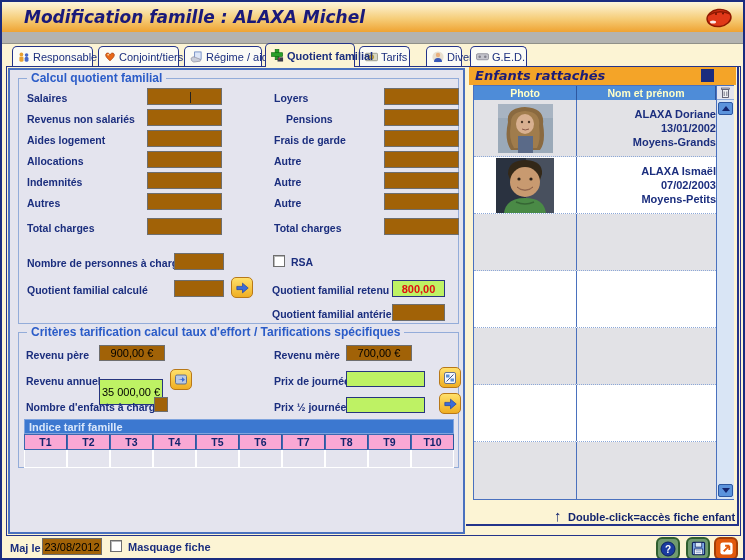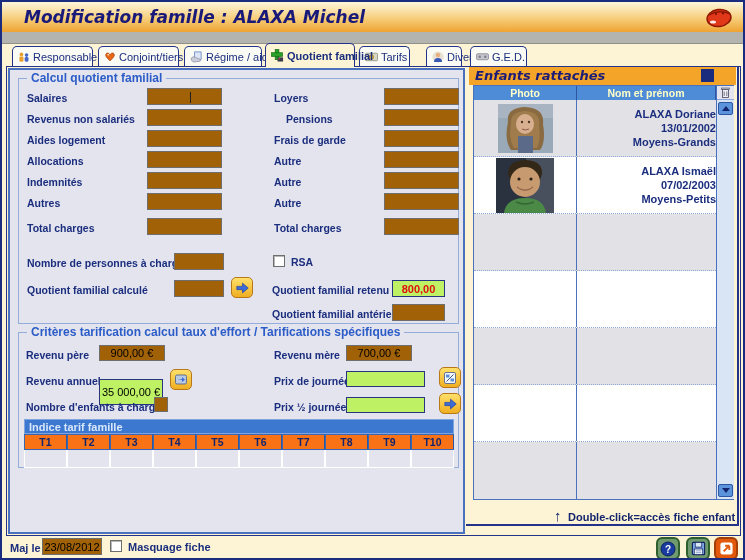--- a/index.html
+++ b/index.html
@@ -46,21 +46,21 @@
           justify-content:center; cursor:pointer; }
 
   .checkbox { position:absolute; width:12px; height:12px; background:#FFF;
               border:1px solid #6E6E6E; box-shadow:inset 1px 1px 0 #B8B8B8; }
 
   
   .indice { position:absolute; left:5px; top:86px; width:430px; }
   .indice-bar { height:15px; background:#3C78D0; border:1px solid #7FA4DE; color:#D9E7FA;
                 font-weight:bold; font-size:11px; padding:0 4px; line-height:14px; }
   .indice-heads, .indice-cells { display:flex; }
-  .indice-heads div { flex:1; height:16px; background:#f97316; border:1px solid #3C67B0;
+  .indice-heads div { flex:1; height:16px; background:#f9a8d4; border:1px solid #3C67B0;
                       border-right:1px solid #2D57A0; color:#13246E; font-weight:bold; font-size:10.5px;
                       text-align:center; line-height:15px; }
   .indice-cells div { flex:1; height:18px; background:#E4E4EE; border:1px solid #FFF;
                       border-top:none; }
 
   
   .right-panel { position:absolute; left:459px; top:0; width:273px; height:459px;
                  border-right:2px solid #23338A; border-bottom:2px solid #23338A; }
   .enfants-header { position:absolute; left:3px; top:0; width:267px; height:18px; background:#F4A428;
                     color:#1B1B78; font-style:italic; font-weight:bold; font-size:13px;

